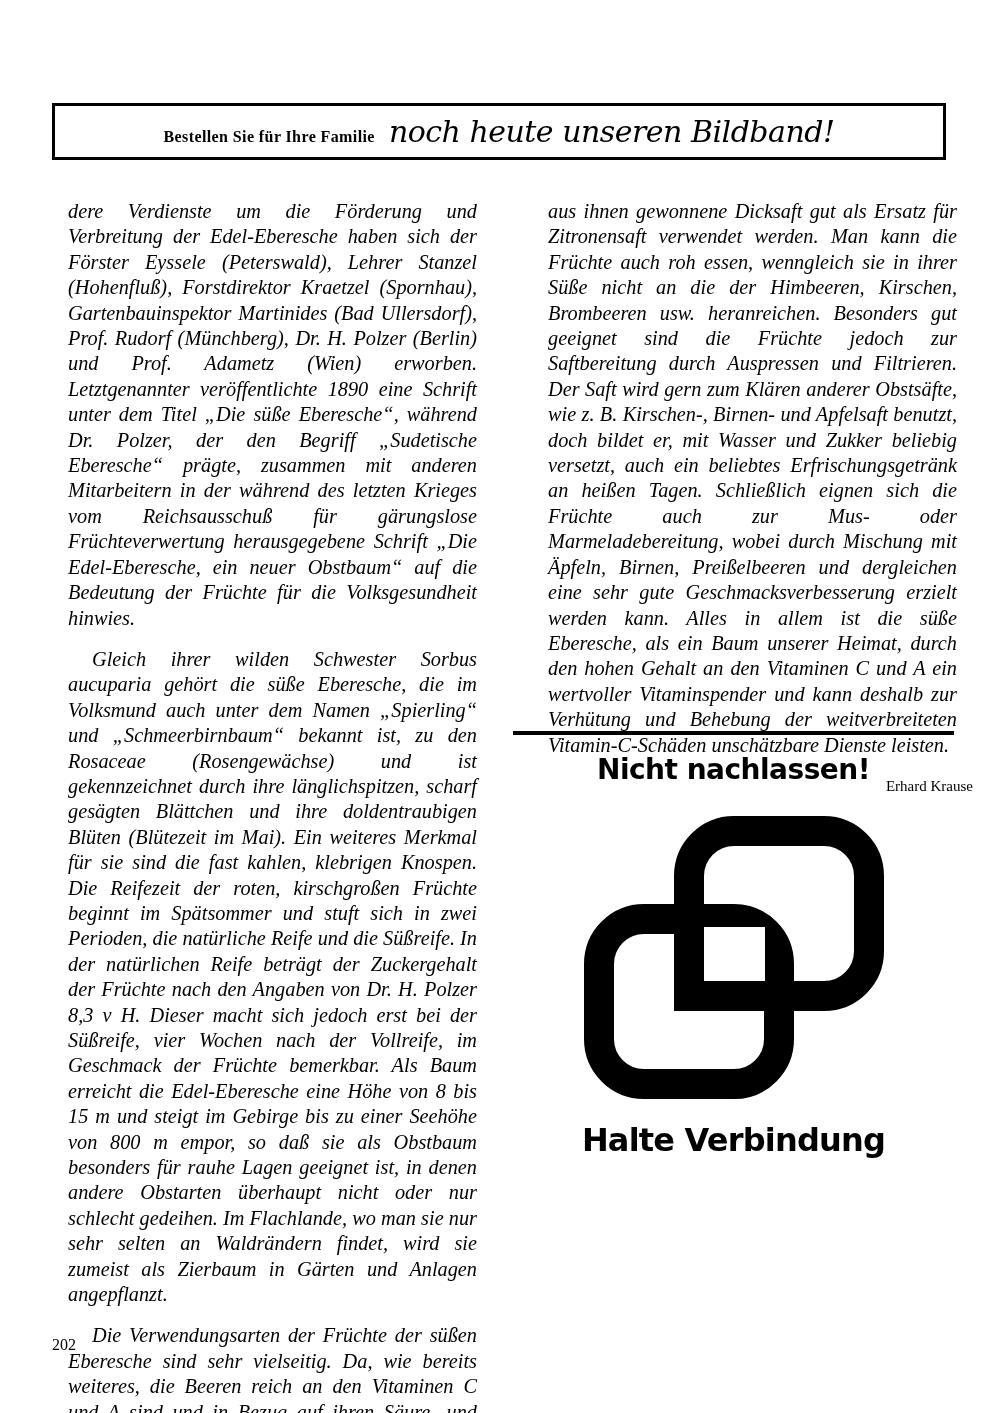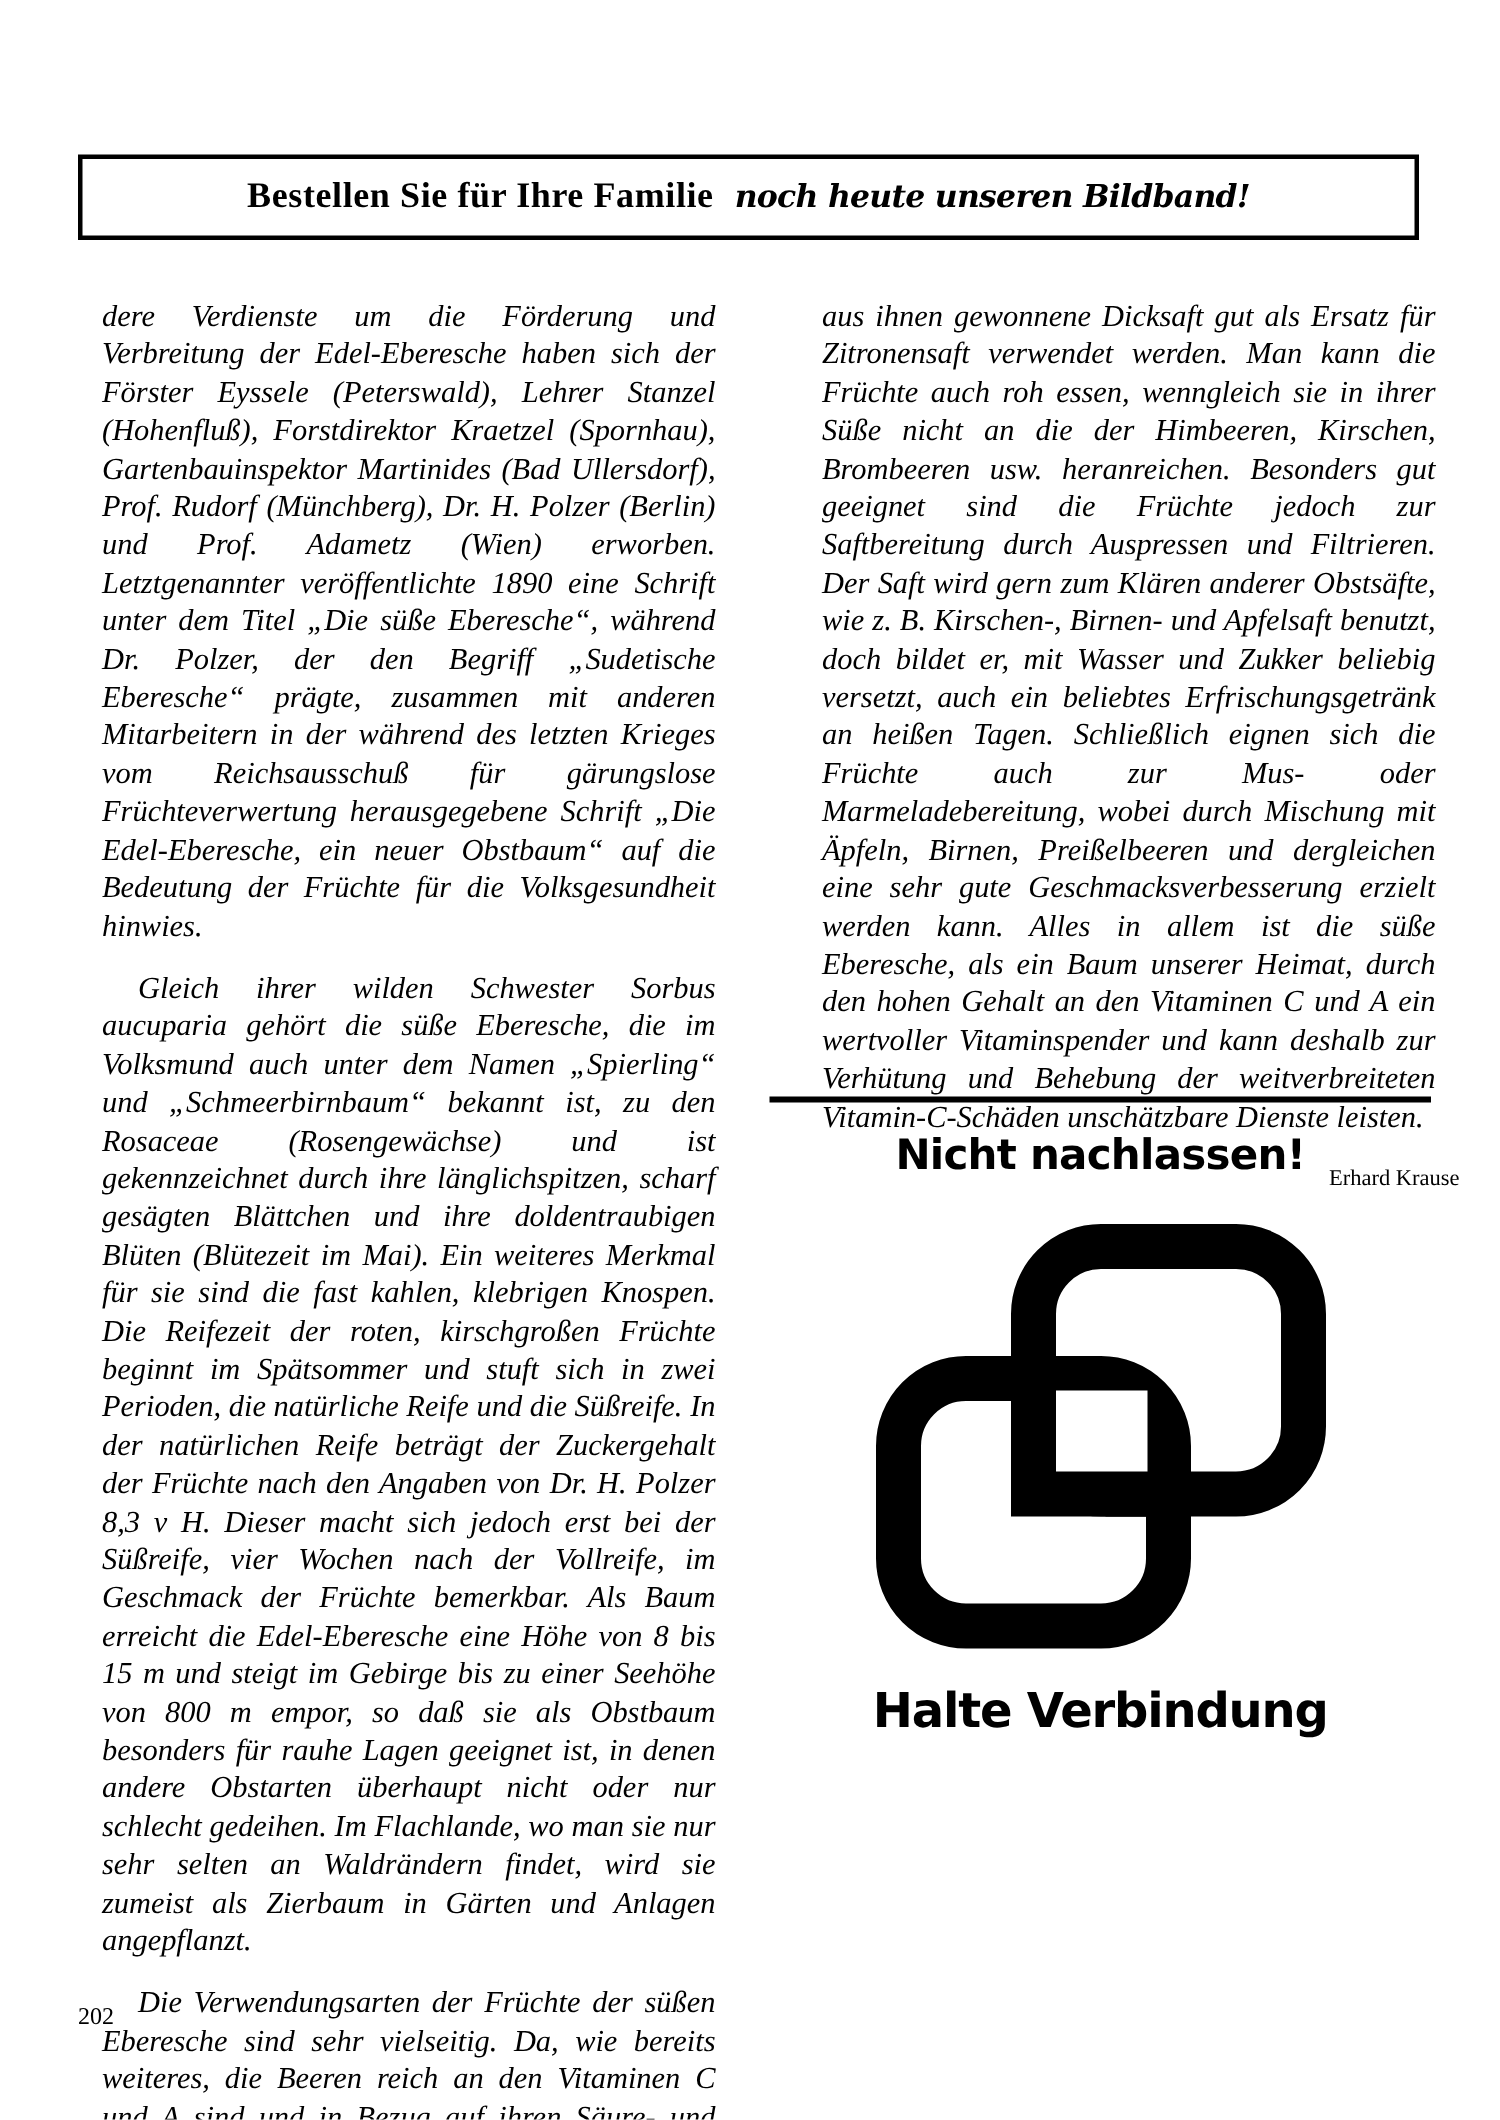--- a/index.html
+++ b/index.html
@@ -36,29 +36,29 @@
     justify-content: center;
   }
   .banner-inner {
     display: flex;
     align-items: baseline;
     white-space: nowrap;
   }
   .banner-lead {
     font-family: "Liberation Serif", serif;
     font-weight: bold;
-    font-size: 24px;
+    font-size: 16px;
     letter-spacing: 0.4px;
     margin-right: 14px;
   }
   .banner-script {
     font-family: "DejaVu Serif", serif;
-    font-weight: bold;
+    font-weight: normal;
     font-style: italic;
-    font-size: 21px;
+    font-size: 30px;
     letter-spacing: -0.5px;
   }
 
   
   .col {
     position: absolute;
     top: 183px;
     width: 441px;
     font-size: 20.3px;
     line-height: 25.4px;

